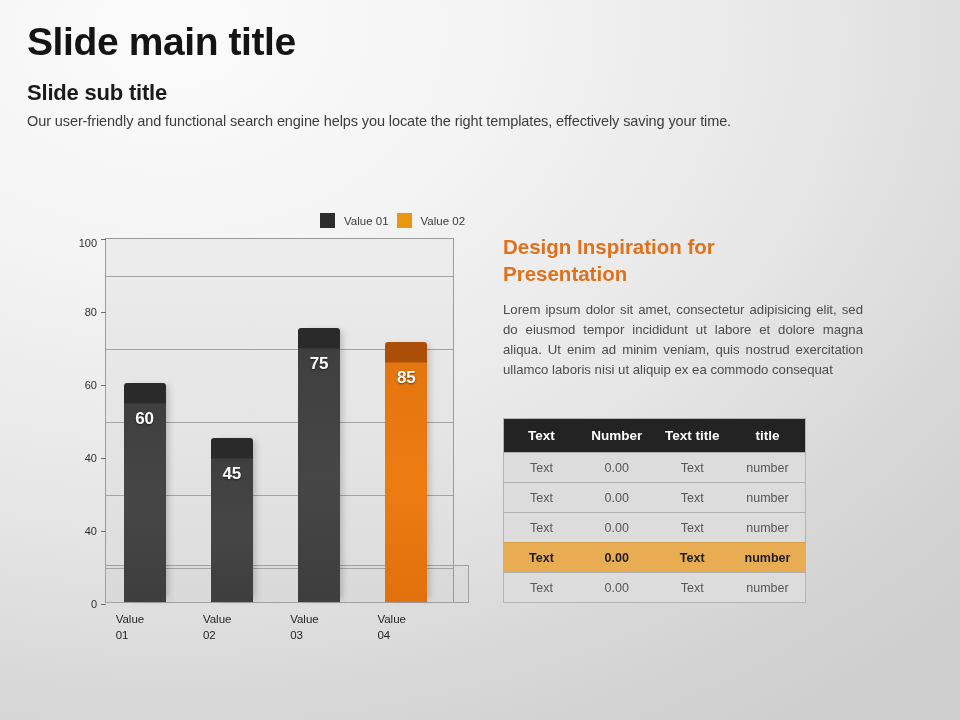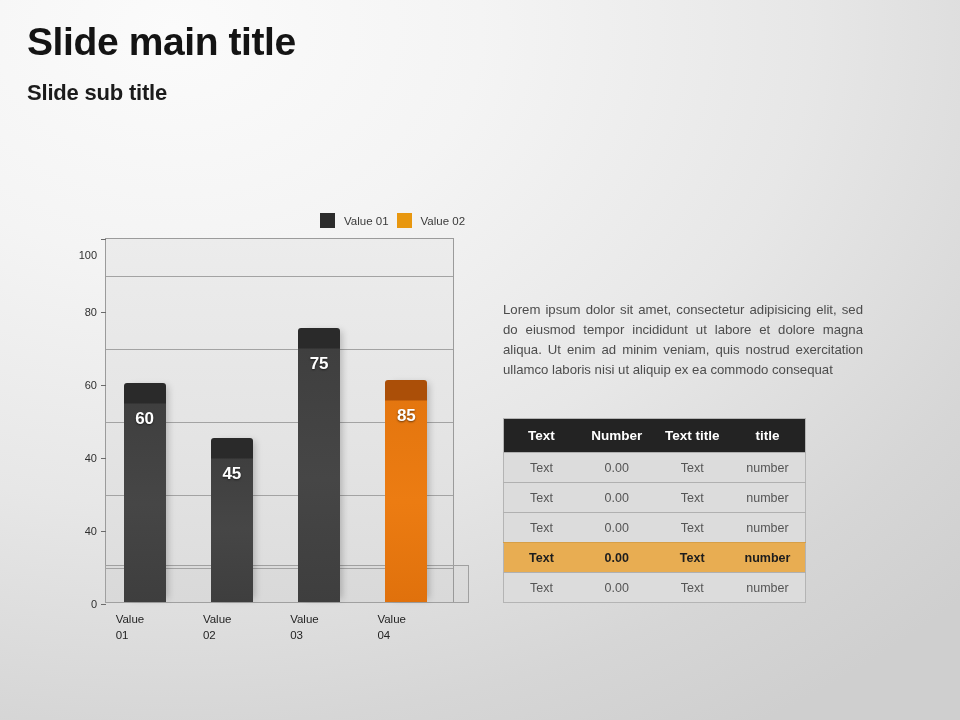--- a/index.html
+++ b/index.html
@@ -117,20 +117,21 @@
     border-top:1px solid #d79f47;
   }
 </style>
 </head>
 <body>
 
 <div id="slide">
 
   <div id="main-title">Slide main title</div>
   <div id="sub-title">Slide sub title</div>
+  <div id="lead-text">Our user-friendly and functional search engine helps you locate the right templates, effectively saving your time.</div>
 
   <div id="chart">
 
     <div id="legend">
       <div class="legend-item">
         <span class="legend-swatch dark"></span>
         <span class="legend-label">Value 01</span>
       </div>
       <div class="legend-item">
         <span class="legend-swatch orange"></span>
@@ -151,21 +152,21 @@
           <div class="ytick" style="top: 365px;">0</div>
           <div class="ytick-mark" style="top: 365px;"></div>
           <div class="ytick" style="top: 292px;">40</div>
           <div class="ytick-mark" style="top: 292px;"></div>
           <div class="ytick" style="top: 219px;">40</div>
           <div class="ytick-mark" style="top: 219px;"></div>
           <div class="ytick" style="top: 146px;">60</div>
           <div class="ytick-mark" style="top: 146px;"></div>
           <div class="ytick" style="top: 73px;">80</div>
           <div class="ytick-mark" style="top: 73px;"></div>
-          <div class="ytick" style="top: 16px;">100</div>
+          <div class="ytick" style="top: 4px;">100</div>
           <div class="ytick-mark" style="top: 0px;"></div>
         </div>
       <div id="bars">
           <div class="bar-slot" style="left: 17.625px; height: 365px;">
             <div class="bar dark" style="height: 219px;">
               <div class="bar-value">60</div>
             </div>
             <div class="xtick">
               <div>Value</div>
               <div>01</div>
@@ -183,32 +184,33 @@
           <div class="bar-slot" style="left: 192.125px; height: 365px;">
             <div class="bar dark" style="height: 273.75px;">
               <div class="bar-value">75</div>
             </div>
             <div class="xtick">
               <div>Value</div>
               <div>03</div>
             </div>
           </div>
           <div class="bar-slot" style="left: 279.375px; height: 365px;">
-            <div class="bar orange" style="height: 222px;">
+            <div class="bar orange" style="height: 260px;">
               <div class="bar-value">85</div>
             </div>
             <div class="xtick">
               <div>Value</div>
               <div>04</div>
             </div>
           </div>
         </div>
     </div>
   </div>
 
+  <div id="right-head">Design Inspiration for Presentation</div>
   <div id="right-para">Lorem ipsum dolor sit amet, consectetur adipisicing elit, sed do eiusmod tempor incididunt ut labore et dolore magna aliqua. Ut enim ad minim veniam, quis nostrud exercitation ullamco laboris nisi ut aliquip ex ea commodo consequat</div>
 
   <table id="table">
     <thead>
       <tr>
           <th>Text</th>
           <th>Number</th>
           <th>Text title</th>
           <th>title</th>
         </tr>

